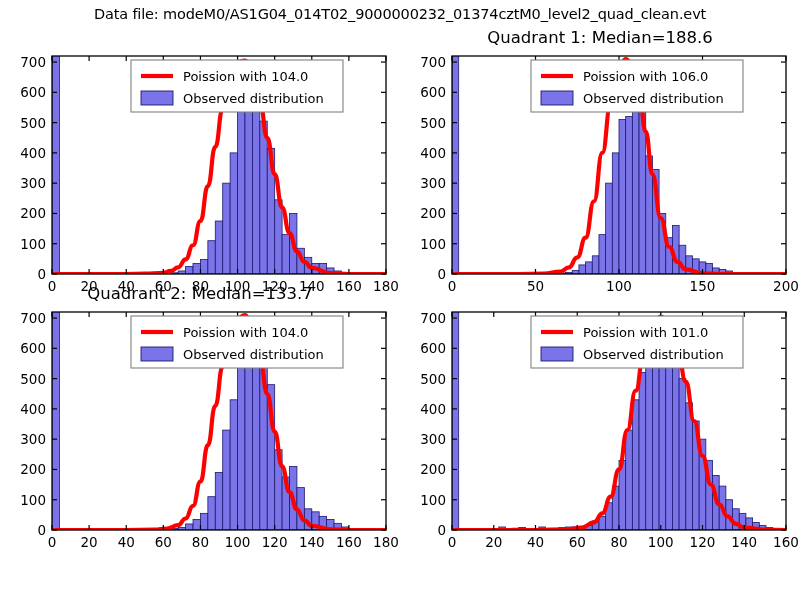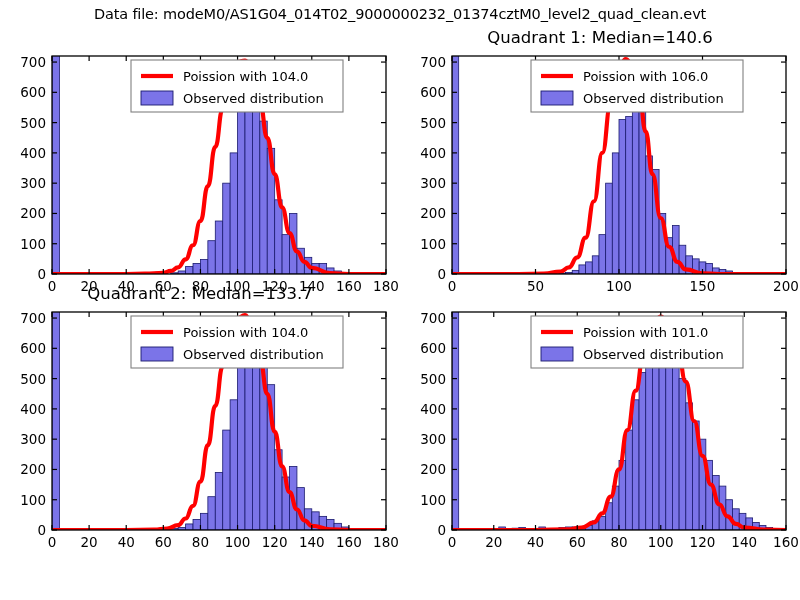--- a/index.html
+++ b/index.html
@@ -167,21 +167,21 @@
           <g>
             <rect x="131" y="34" width="212" height="52" fill="#ffffff" stroke="#808080" stroke-width="1.1"></rect>
             <line x1="141" y1="50" x2="173" y2="50" stroke="#ff0000" stroke-width="4.2"></line>
             <text x="183" y="55" class="legend-text">Poission with 104.0</text>
             <rect x="141" y="65" width="32" height="14" fill="#7b74e8" stroke="#1a1a6e" stroke-width="0.9"></rect>
             <text x="183" y="77" class="legend-text">Observed distribution</text>
           </g>
         </svg>
       </div>
       <div class="panel" style="left: 400px; top: 26px; width: 400px; height: 286px;">
-        <div class="panel-title" style="top: 2px;">Quadrant 1: Median=140.6</div>
+        <div class="panel-title" style="top: 2px;">Quadrant 1: Median=188.6</div>
         <svg width="400" height="286" class="plot-svg">
           <defs>
             <clipPath id="clip1">
               <rect x="52" y="30" width="334" height="218"></rect>
             </clipPath>
           </defs>
           <g clip-path="url(#clip1)">
             <g>
               <rect x="52" y="22.430555555555543" width="6.68" height="225.56944444444446" fill="#7b74e8" stroke="#1a1a6e" stroke-width="0.8"></rect>
               <rect x="158.88" y="247.09166666666667" width="6.680000000000007" height="0.9083333333333314" fill="#7b74e8" stroke="#1a1a6e" stroke-width="0.8"></rect>

